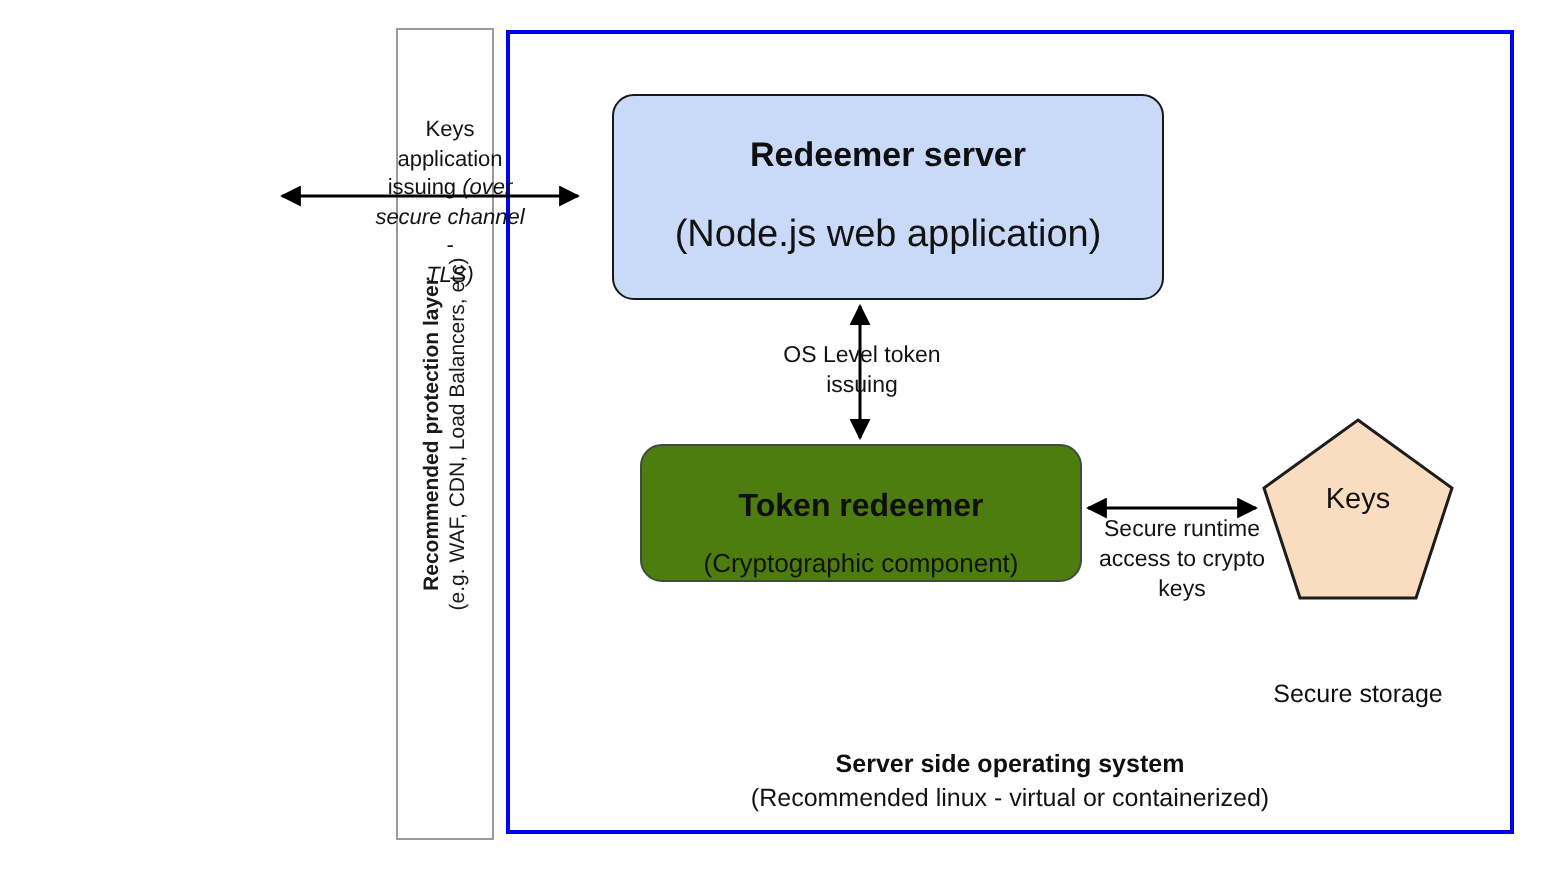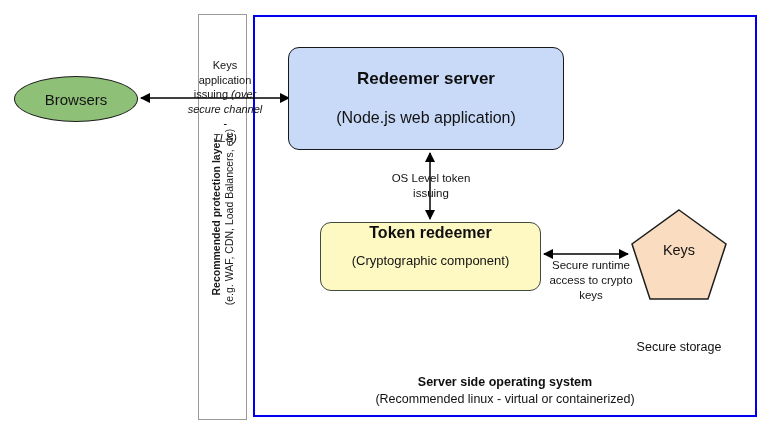--- a/index.html
+++ b/index.html
@@ -69,61 +69,61 @@
     align-items: center;
     justify-content: center;
   }
   #browsers-node .node-title {
     font-size: 15px;
     color: #141414;
   }
 
   
   #redeemer-server-node {
-    left: 288px;
+    left: 306px;
     top: 47px;
     width: 276px;
     height: 103px;
     border-radius: 11px;
     background: #c9daf8;
     border: 1.6px solid #16181c;
     box-sizing: border-box;
     display: flex;
     flex-direction: column;
     align-items: center;
     justify-content: center;
   }
   #redeemer-server-node .node-title {
     font-size: 17px;
     font-weight: bold;
     color: #0f0f0f;
     line-height: 1.25;
   }
   #redeemer-server-node .node-sub {
-    font-size: 16px;
+    font-size: 19px;
     color: #121212;
     line-height: 1.3;
     margin-top: 18px;
     text-align: right;
   }
 
   
   #token-redeemer-node {
     left: 320px;
     top: 222px;
     width: 221px;
     height: 69px;
     border-radius: 11px;
-    background: #fef9c3;
+    background: #4d7c0f;
     border: 1.4px solid #404a3f;
     box-sizing: border-box;
     display: flex;
     flex-direction: column;
     align-items: center;
-    justify-content: flex-start;
+    justify-content: flex-end;
   }
   #token-redeemer-node .node-title {
     font-size: 16px;
     font-weight: bold;
     color: #0f0f0f;
     line-height: 1.2;
   }
   #token-redeemer-node .node-sub {
     font-size: 13px;
     color: #121212;
@@ -245,23 +245,20 @@
 
     <g>
       <line x1="430" y1="153" x2="430" y2="219" stroke="#000000" stroke-width="1.5" marker-start="url(#arrowStart)" marker-end="url(#arrowEnd)"></line>
     </g>
 
     <g>
       <line x1="544" y1="254" x2="628" y2="254" stroke="#000000" stroke-width="1.5" marker-start="url(#arrowStart)" marker-end="url(#arrowEnd)"></line>
     </g>
   </svg>
 
-  <div class="abs" id="browsers-node">
-    <span class="node-title">Browsers</span>
-  </div>
 
   <div class="abs" id="redeemer-server-node">
     <span class="node-title">Redeemer server</span>
     <span class="node-sub">(Node.js web application)</span>
   </div>
 
   <div class="abs" id="token-redeemer-node">
     <span class="node-title">Token redeemer</span>
     <span class="node-sub">(Cryptographic component)</span>
   </div>

